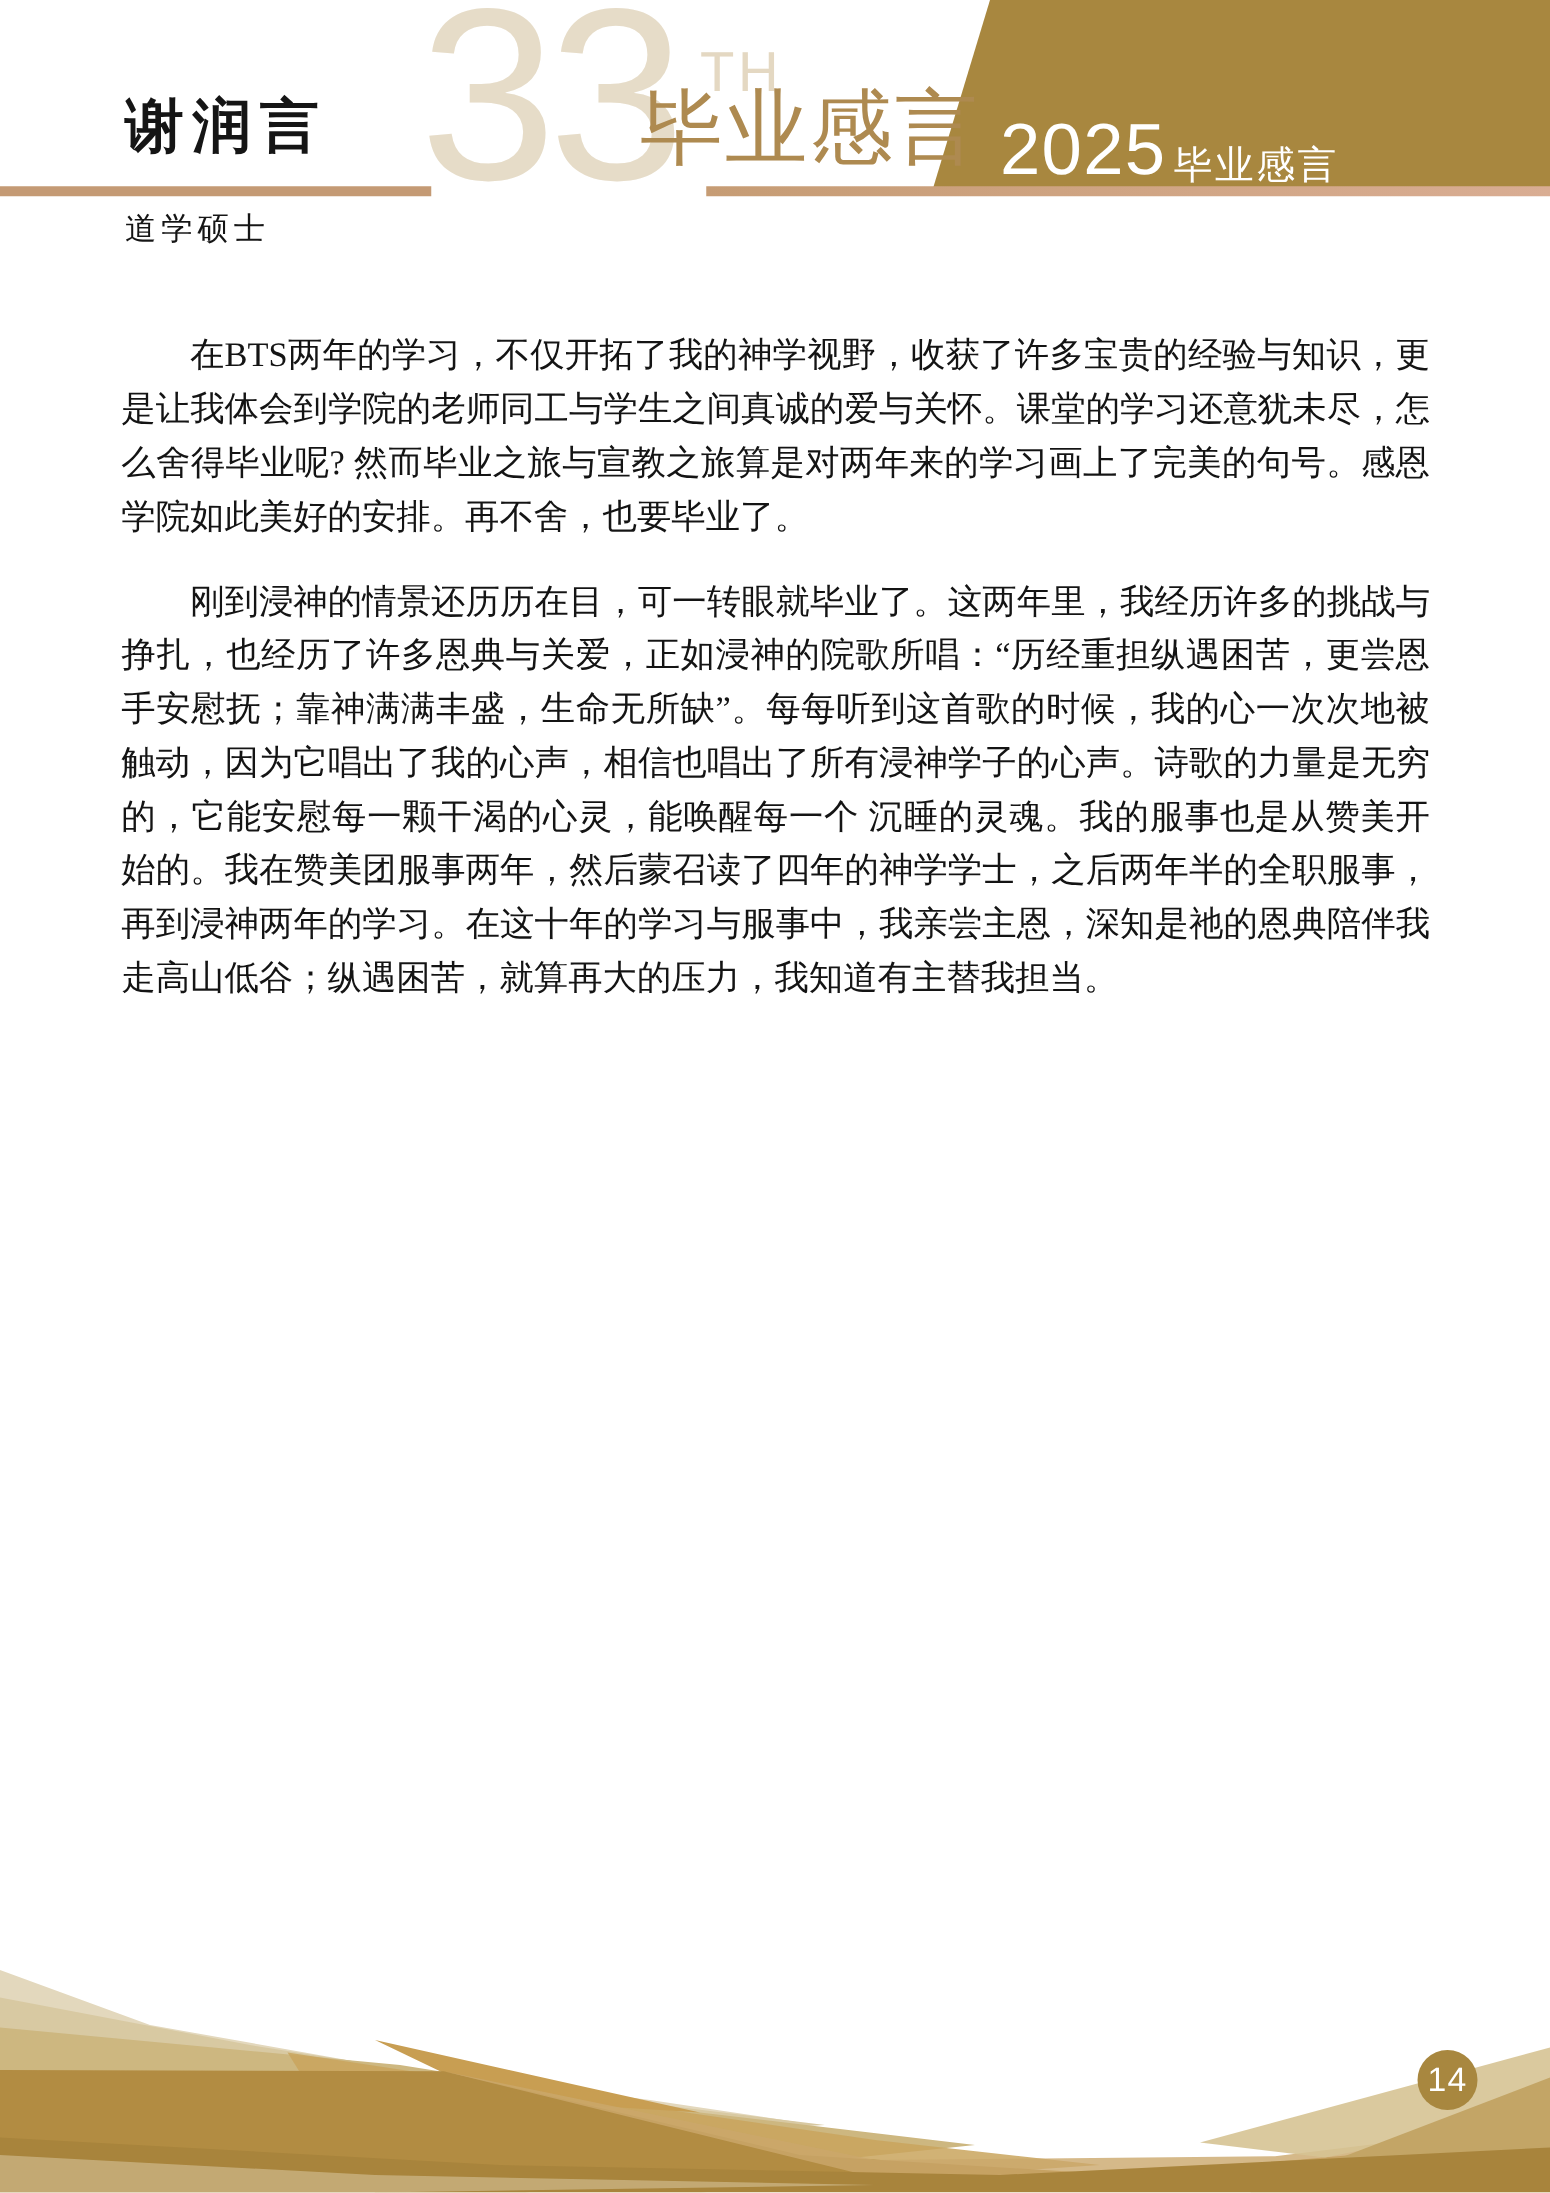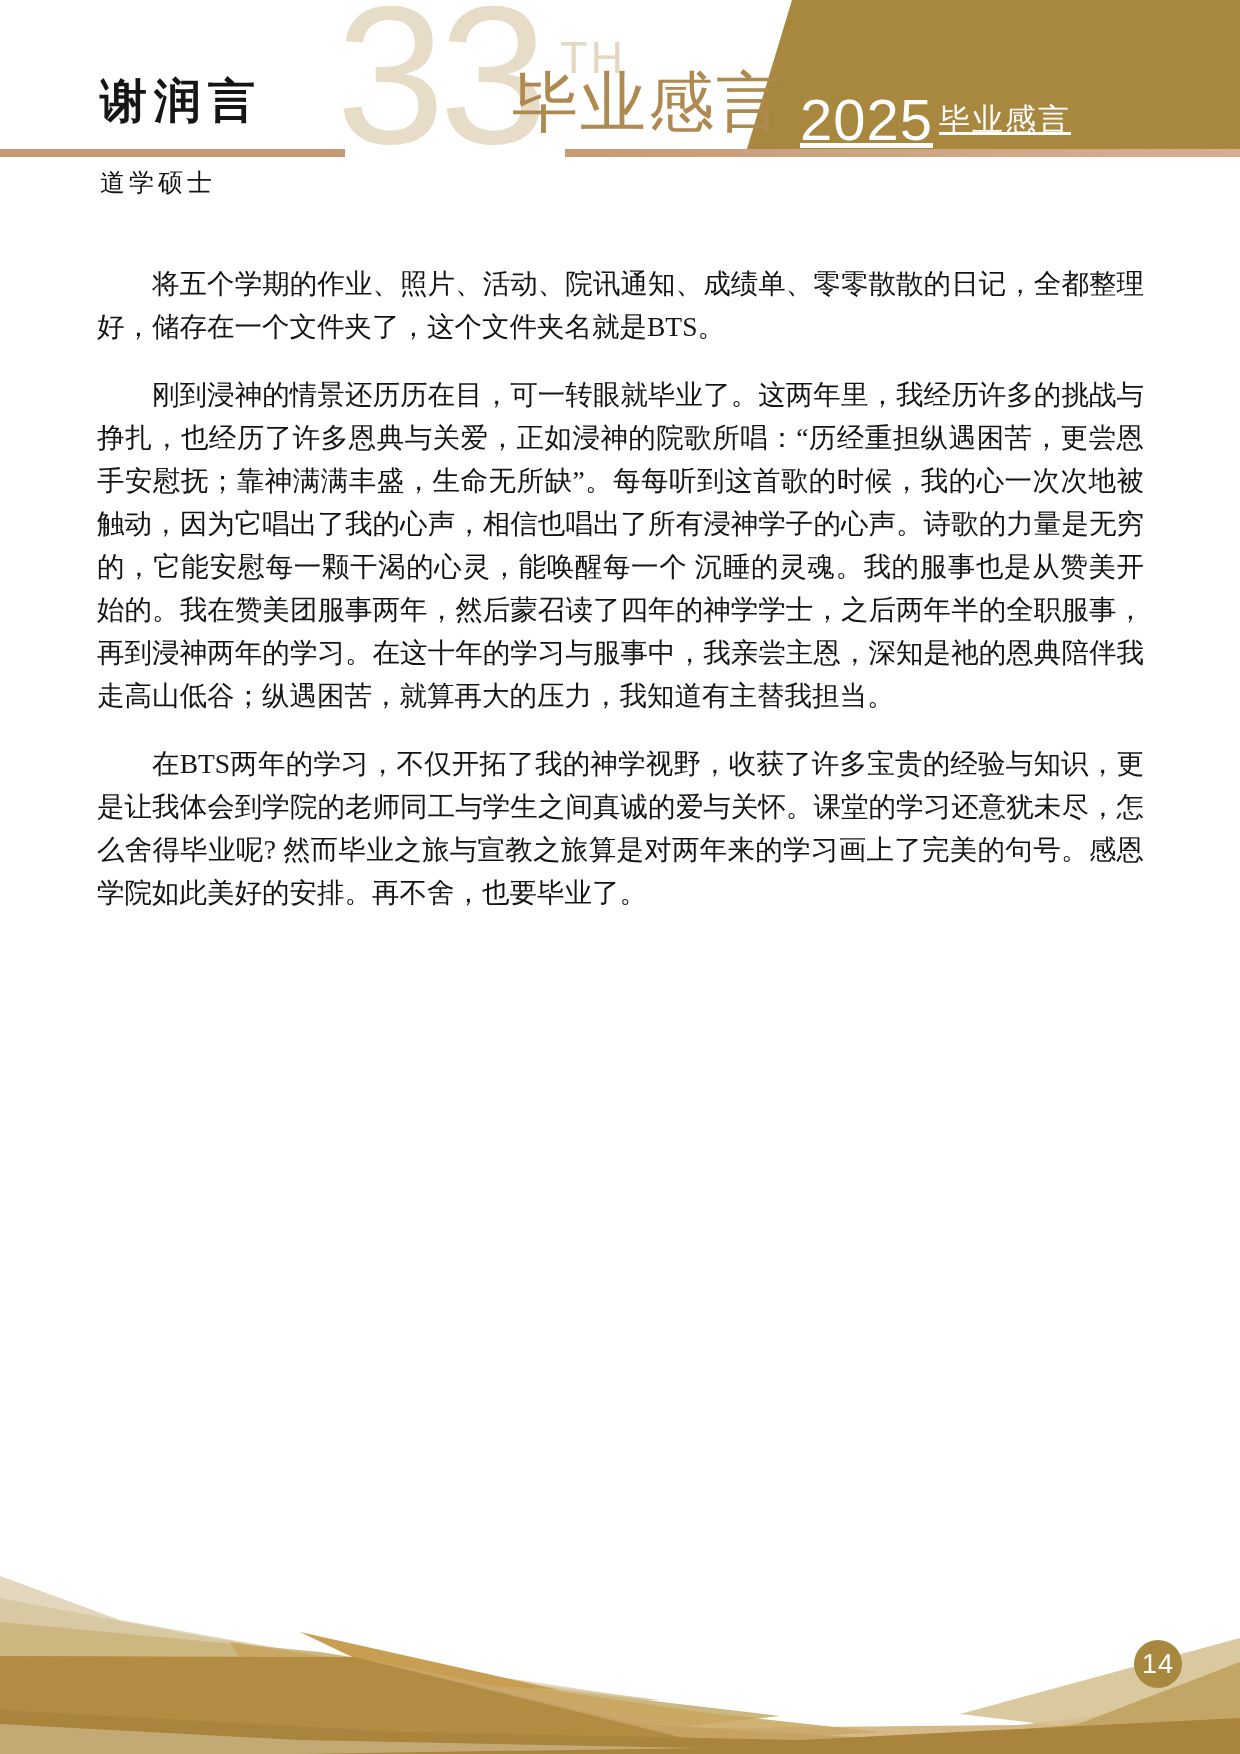--- a/index.html
+++ b/index.html
@@ -37,21 +37,21 @@
     position:absolute;left:512px;top:58px;
     font-size:66px;font-weight:500;color:#ae8a50;letter-spacing:2px;font-family:Liberation Mono, monospace;
   }
   .banner{
     position:absolute;left:0;top:0;width:1240px;height:152px;
     background:#a8873f;
     clip-path:polygon(792px 0,1240px 0,1240px 152px,746px 152px);
   }
   .banner-text{
     position:absolute;left:800px;top:86px;
-    display:flex;align-items:center;color:#ffffff;white-space:nowrap;text-decoration:underline;
+    display:flex;align-items:flex-end;color:#ffffff;white-space:nowrap;
   }
   .banner-year{font-size:58px;font-weight:300;letter-spacing:1px;}
   .banner-suffix{font-size:31px;font-weight:400;letter-spacing:2px;margin-left:6px;}
   
   .essay{
     position:absolute;left:97px;top:262px;width:1047px;
     font-family:"Liberation Serif","DejaVu Serif",serif;
     font-size:27.5px;line-height:43px;color:#141414;
     text-align:justify;
   }
@@ -79,23 +79,22 @@
   <span class="banner-suffix">毕业感言</span>
 </div>
 
 <div class="rule-right"></div>
 
 <div class="student-name">谢润言</div>
 <div class="section-title">毕业感言</div>
 <div class="degree">道学硕士</div>
 
 <div class="essay">
-  <p>将五个学期的作业、照片、活动、院讯通知、成绩单、零零散散的日记，全都整理好，储存在一个文件夹了，这个文件夹名就是BTS。</p>
+  <p>在BTS两年的学习，不仅开拓了我的神学视野，收获了许多宝贵的经验与知识，更是让我体会到学院的老师同工与学生之间真诚的爱与关怀。课堂的学习还意犹未尽，怎么舍得毕业呢? 然而毕业之旅与宣教之旅算是对两年来的学习画上了完美的句号。感恩学院如此美好的安排。再不舍，也要毕业了。</p>
   <p>刚到浸神的情景还历历在目，可一转眼就毕业了。这两年里，我经历许多的挑战与挣扎，也经历了许多恩典与关爱，正如浸神的院歌所唱：“历经重担纵遇困苦，更尝恩手安慰抚；靠神满满丰盛，生命无所缺”。每每听到这首歌的时候，我的心一次次地被触动，因为它唱出了我的心声，相信也唱出了所有浸神学子的心声。诗歌的力量是无穷的，它能安慰每一颗干渴的心灵，能唤醒每一个 沉睡的灵魂。我的服事也是从赞美开始的。我在赞美团服事两年，然后蒙召读了四年的神学学士，之后两年半的全职服事，再到浸神两年的学习。在这十年的学习与服事中，我亲尝主恩，深知是祂的恩典陪伴我走高山低谷；纵遇困苦，就算再大的压力，我知道有主替我担当。</p>
-  <p>在BTS两年的学习，不仅开拓了我的神学视野，收获了许多宝贵的经验与知识，更是让我体会到学院的老师同工与学生之间真诚的爱与关怀。课堂的学习还意犹未尽，怎么舍得毕业呢? 然而毕业之旅与宣教之旅算是对两年来的学习画上了完美的句号。感恩学院如此美好的安排。再不舍，也要毕业了。</p>
 </div>
 
 <svg class="waves" viewBox="0 0 1240 374" preserveAspectRatio="none" aria-hidden="true">
   <polygon points="0,196 120,240 300,272 520,300 640,318 0,340" fill="#e3d8bd"></polygon>
   <polygon points="0,218 200,256 430,292 660,320 0,356" fill="#d8c9a2"></polygon>
   <polygon points="0,242 320,272 560,310 780,336 420,374 0,374" fill="#cdb780"></polygon>
   <polygon points="230,262 480,300 700,332 880,352 560,374 300,374" fill="#c9a45d" opacity="0.85"></polygon>
   <polygon points="300,252 470,290 560,310 400,300" fill="#c89e52"></polygon>
   <polygon points="0,276 355,277 640,344 900,360 1240,330 1240,374 0,374" fill="#b28c42"></polygon>
   <polygon points="355,277 700,348 1020,345 1240,318 1240,352 700,362" fill="#caa86b" opacity="0.8"></polygon>

